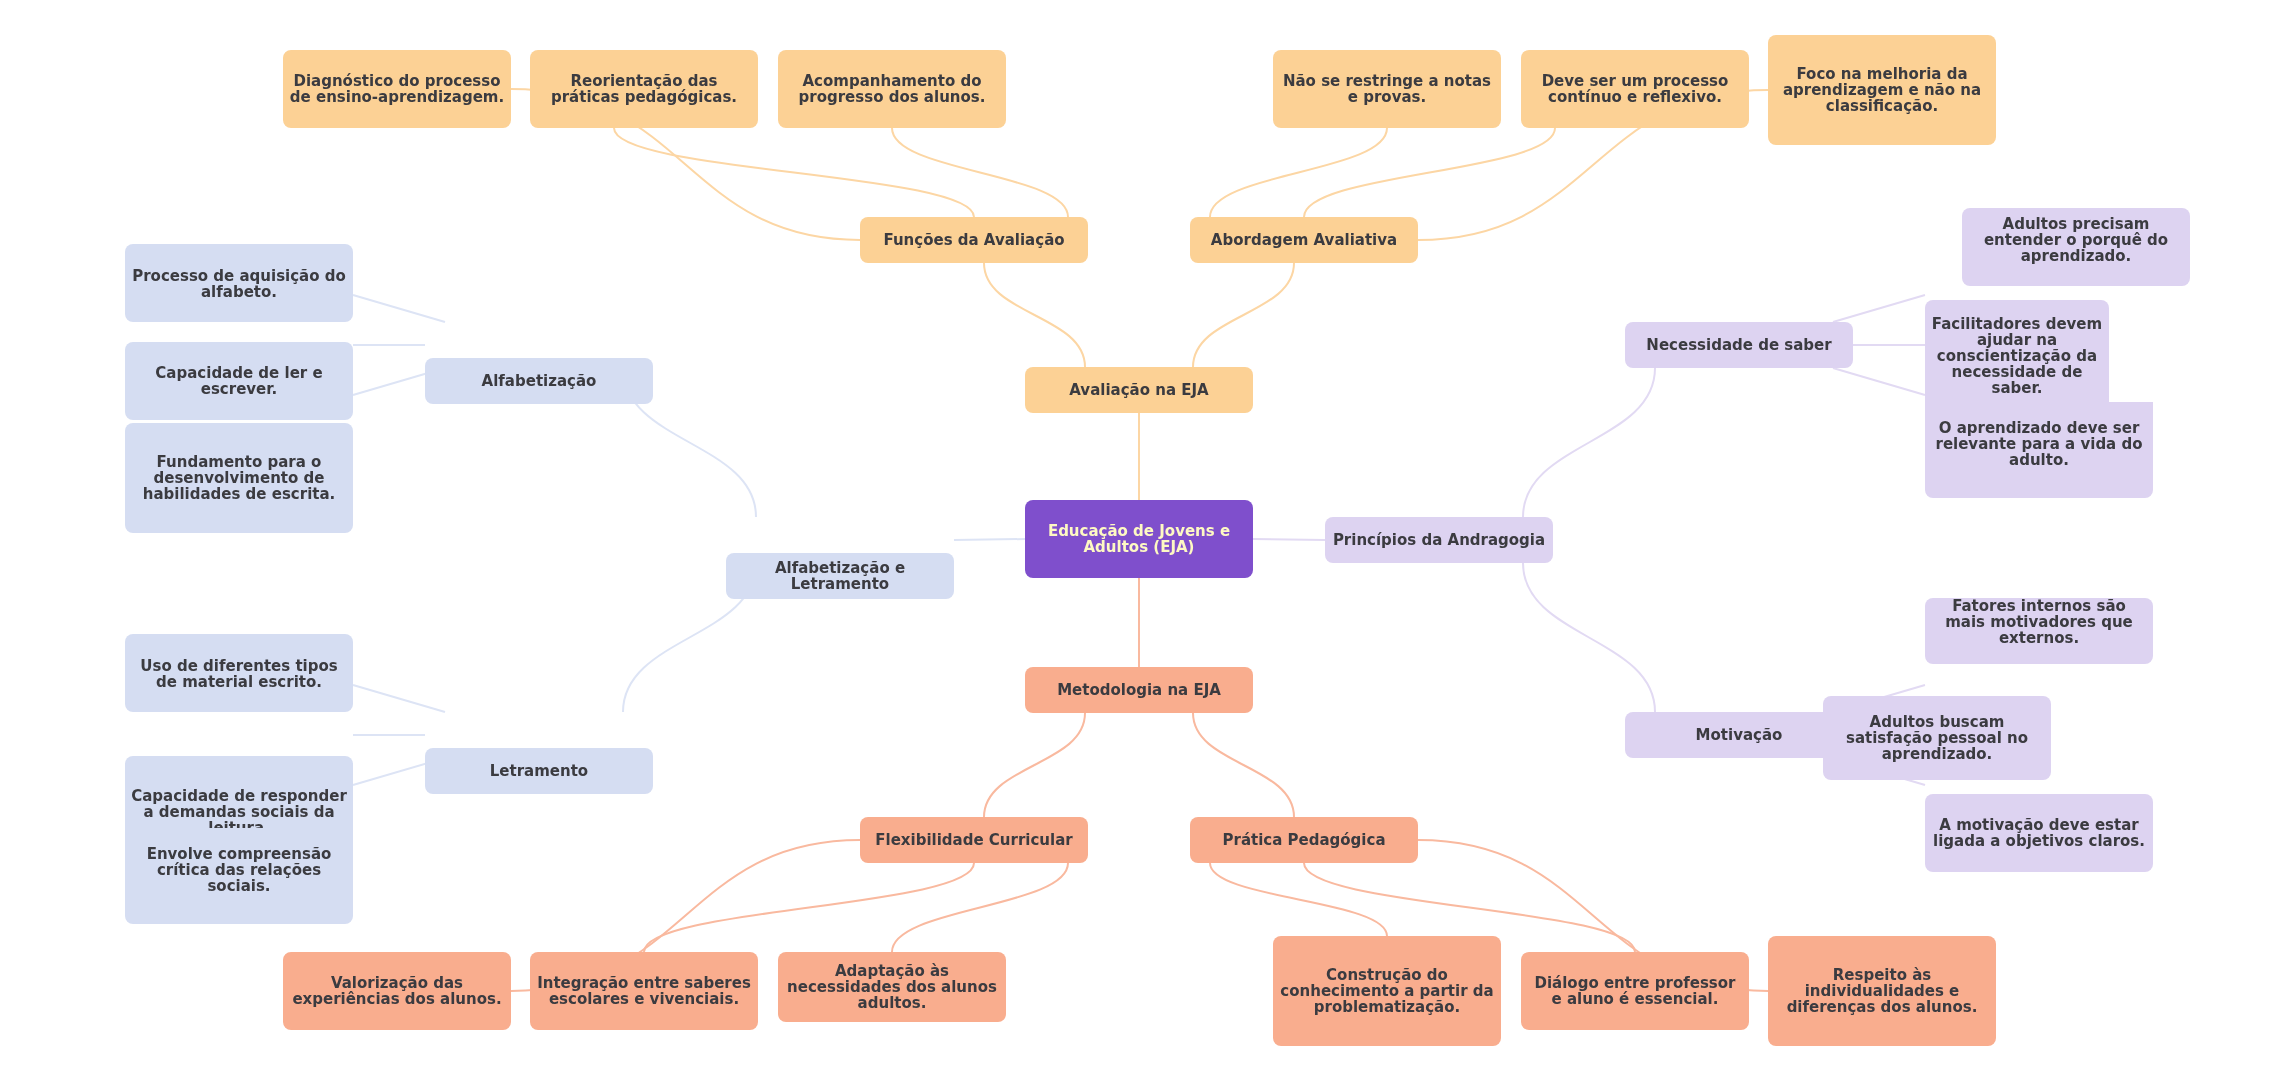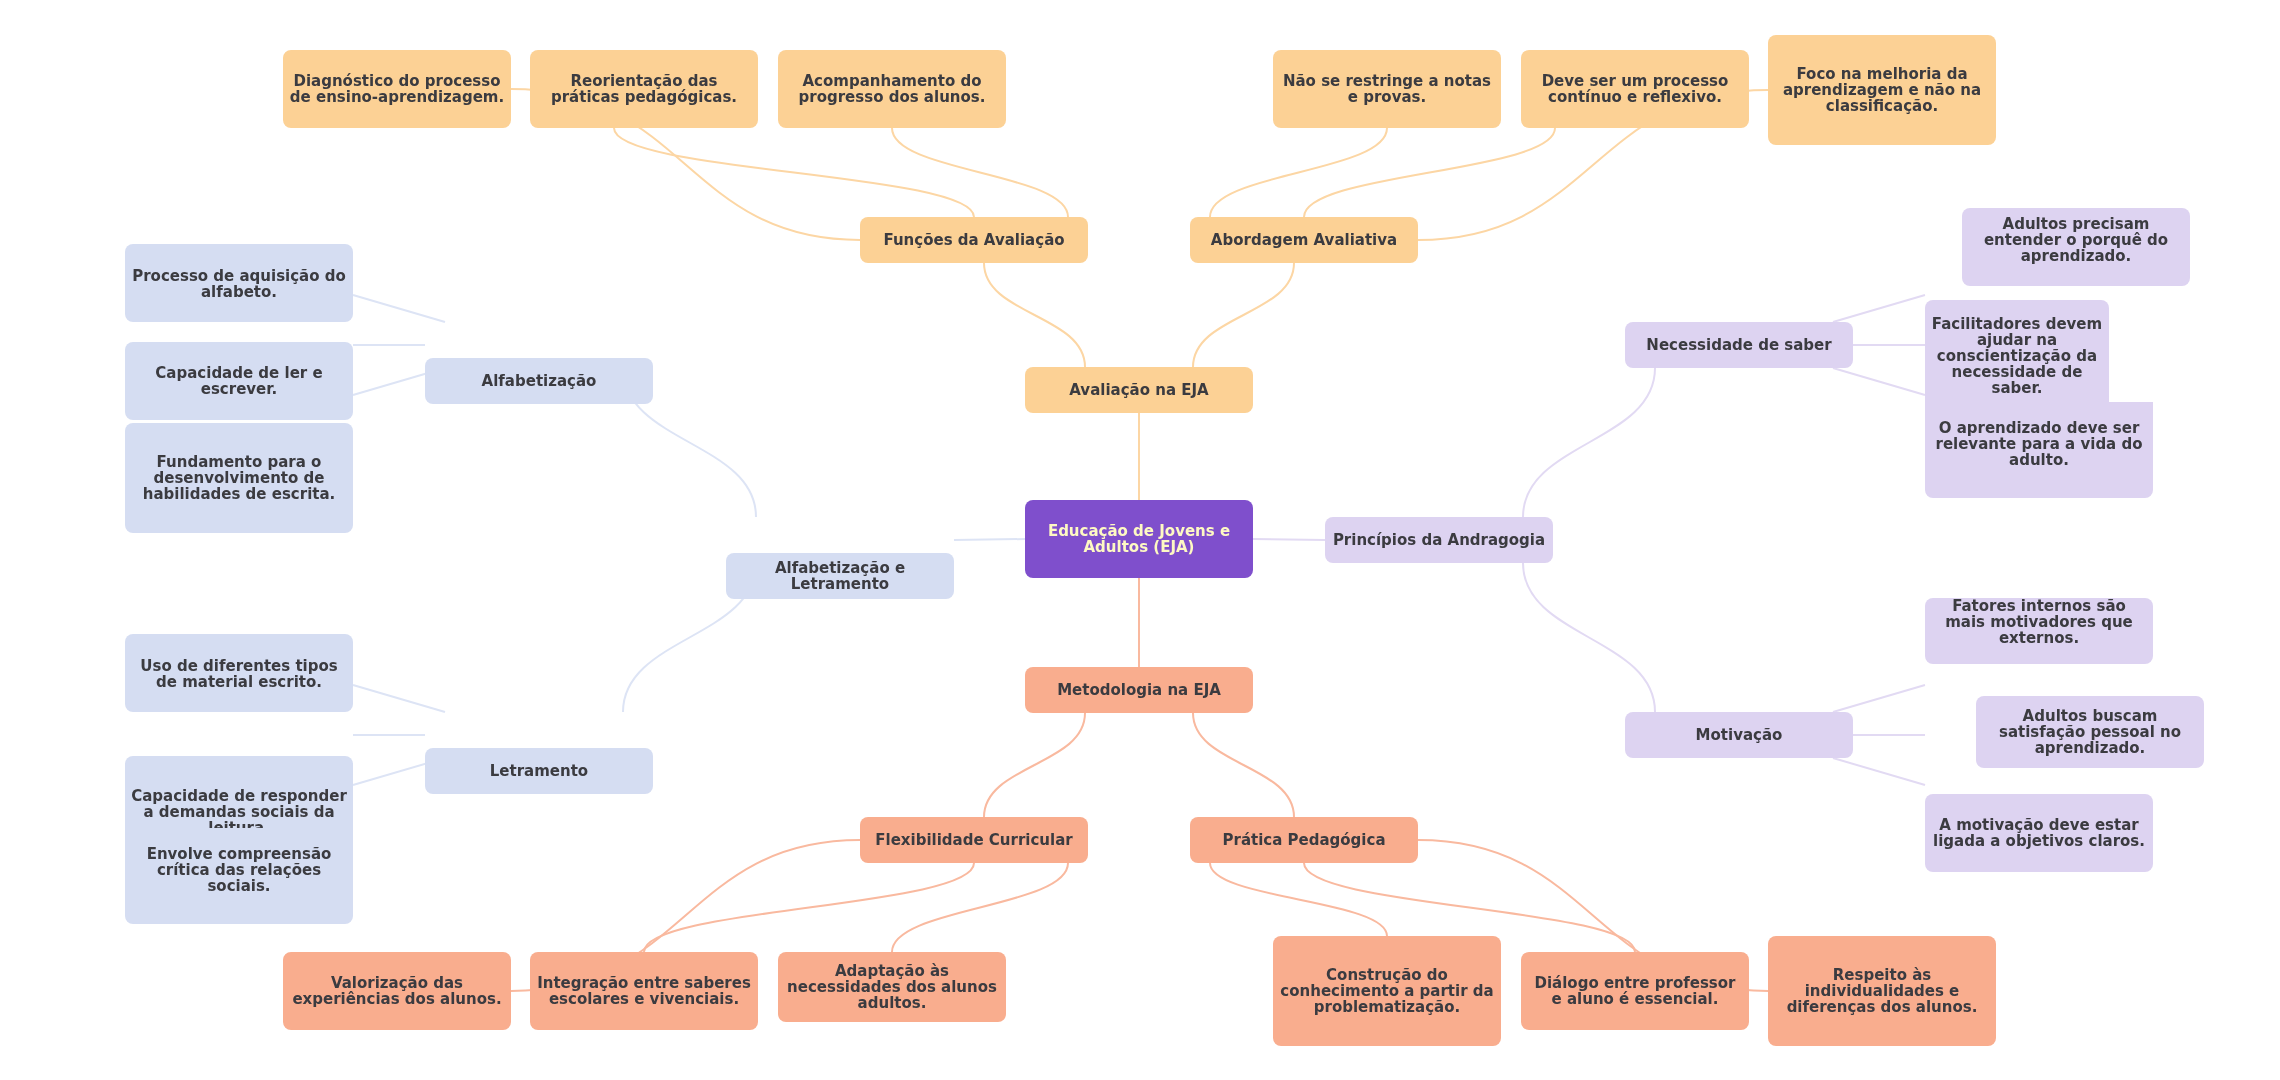--- a/index.html
+++ b/index.html
@@ -161,18 +161,18 @@
 </div>
 <div class="node c-lilac" id="n-b3-0-1" style="left:1925px; top:300px; width:184px; height:112px; border-radius:8px 8px 0 0;">
   <span>Facilitadores devem ajudar na conscientização da necessidade de saber.</span>
 </div>
 <div class="node c-lilac" id="n-b3-0-2" style="left:1925px; top:402px; width:228px; height:96px; border-radius:0 0 8px 8px; align-items:flex-start; padding-top:18px;">
   <span>O aprendizado deve ser relevante para a vida do adulto.</span>
 </div>
 <div class="node c-lilac" id="n-b3-1-0" style="left:1925px; top:598px; width:228px; height:66px; align-items:flex-start; ">
   <span>Fatores internos são mais motivadores que externos.</span>
 </div>
-<div class="node c-lilac" id="n-b3-1-1" style="left:1976px; top:696px; width:228px; height:72px;">
+<div class="node c-lilac" id="n-b3-1-1" style="left:1823px; top:696px; width:228px; height:84px;">
   <span>Adultos buscam satisfação pessoal no aprendizado.</span>
 </div>
 <div class="node c-lilac" id="n-b3-1-2" style="left:1925px; top:794px; width:228px; height:78px;">
   <span>A motivação deve estar ligada a objetivos claros.</span>
 </div>
 
 </body></html>

